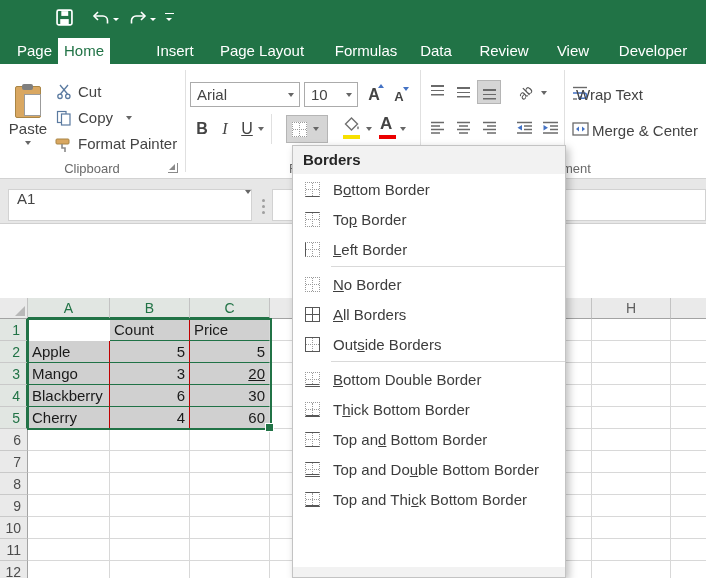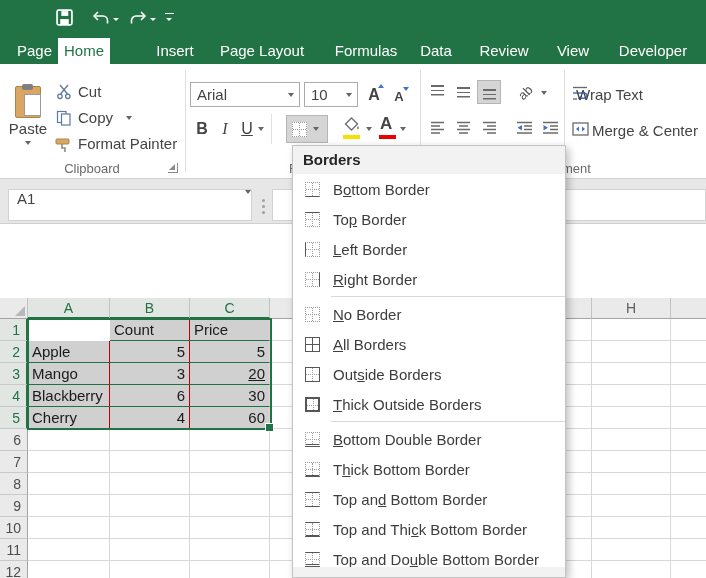--- a/index.html
+++ b/index.html
@@ -454,57 +454,49 @@
         <span class="mi-label">B<u>o</u>ttom Border</span>
       </div>
       <div class="menu-item">
         <span class="bicon i-top"></span>
         <span class="mi-label">To<u>p</u> Border</span>
       </div>
       <div class="menu-item">
         <span class="bicon i-left"></span>
         <span class="mi-label"><u>L</u>eft Border</span>
       </div>
-      <div class="menu-item">
-        <span class="bicon i-right"></span>
-        <span class="mi-label"><u>R</u>ight Border</span>
-      </div>
       <div class="menu-sep"></div>
       <div class="menu-item">
         <span class="bicon i-none"></span>
         <span class="mi-label"><u>N</u>o Border</span>
       </div>
       <div class="menu-item">
         <span class="bicon i-all"></span>
         <span class="mi-label"><u>A</u>ll Borders</span>
       </div>
       <div class="menu-item">
         <span class="bicon i-outside"></span>
         <span class="mi-label">Out<u>s</u>ide Borders</span>
       </div>
-      <div class="menu-item">
-        <span class="bicon i-thick-outside"></span>
-        <span class="mi-label"><u>T</u>hick Outside Borders</span>
-      </div>
       <div class="menu-sep"></div>
       <div class="menu-item">
         <span class="bicon i-bottom-double"></span>
         <span class="mi-label"><u>B</u>ottom Double Border</span>
       </div>
       <div class="menu-item">
         <span class="bicon i-thick-bottom"></span>
         <span class="mi-label">T<u>h</u>ick Bottom Border</span>
       </div>
       <div class="menu-item">
         <span class="bicon i-top-bottom"></span>
         <span class="mi-label">Top an<u>d</u> Bottom Border</span>
       </div>
       <div class="menu-item">
+        <span class="bicon i-top-double-bottom"></span>
+        <span class="mi-label">Top and Do<u>u</u>ble Bottom Border</span>
+      </div>
+      <div class="menu-item">
         <span class="bicon i-top-thick-bottom"></span>
         <span class="mi-label">Top and Thi<u>c</u>k Bottom Border</span>
       </div>
-      <div class="menu-item">
-        <span class="bicon i-top-double-bottom"></span>
-        <span class="mi-label">Top and Do<u>u</u>ble Bottom Border</span>
-      </div>
     </div>
   <div class="menu-bottom"></div>
 </div>
 
 </body></html>

